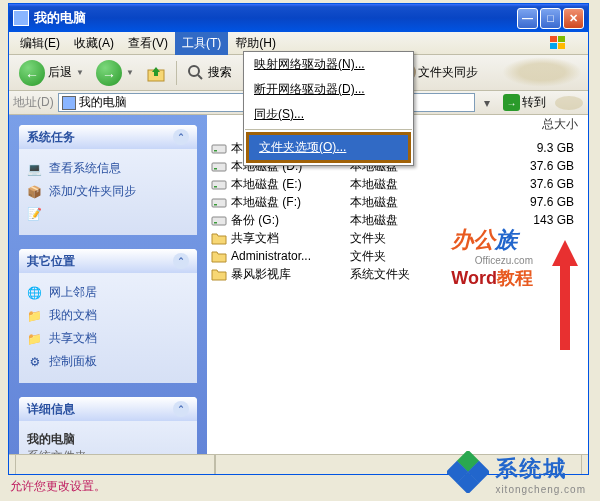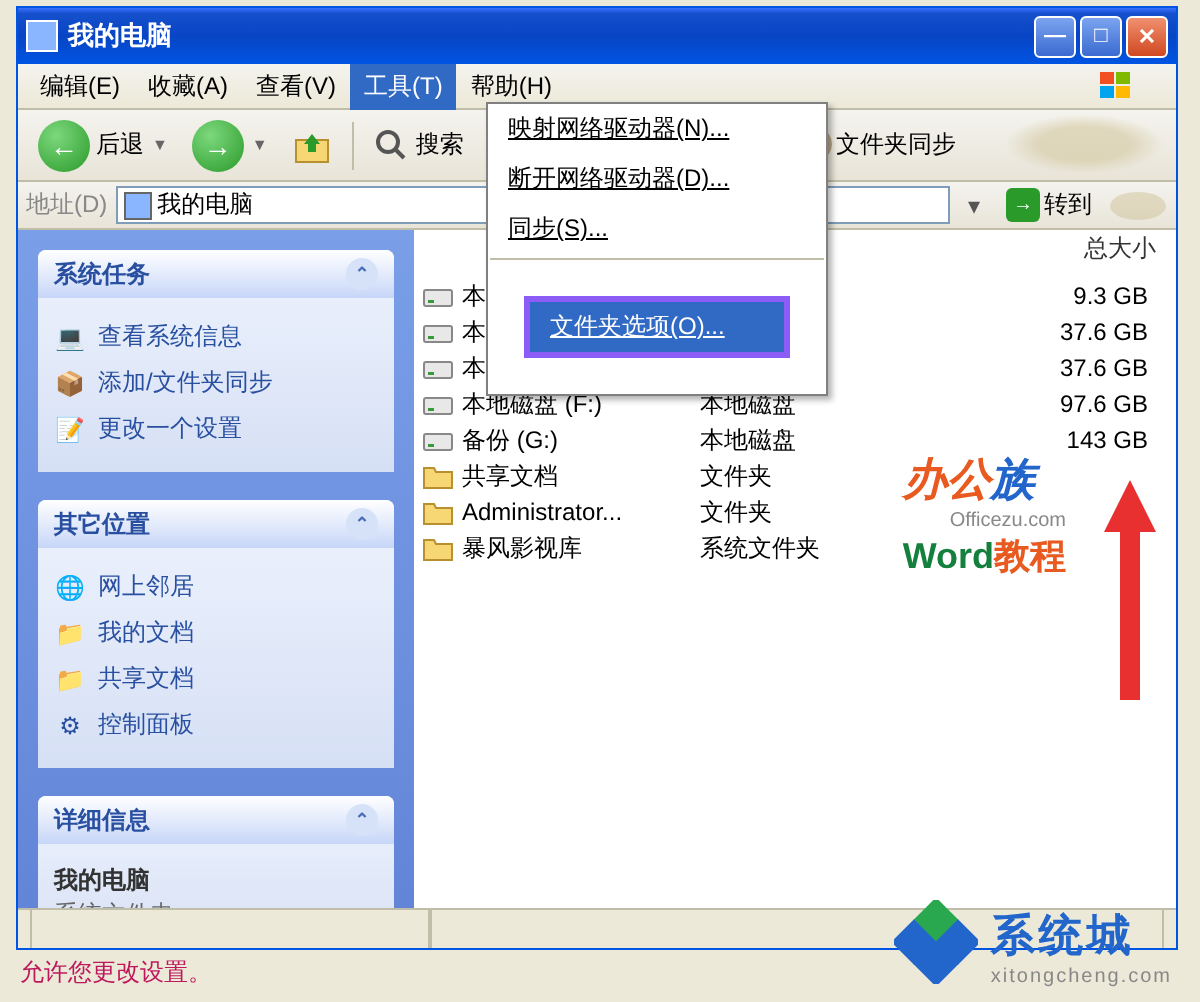--- a/index.html
+++ b/index.html
@@ -55,34 +55,34 @@
 .list { padding: 4px 0; }
 .row { display: flex; align-items: center; height: 18px; padding: 0 4px; gap: 4px; }
 .row .ricon { width: 16px; height: 16px; display: flex; align-items: center; justify-content: center; flex-shrink: 0; }
 .row .c1 { width: 115px; white-space: nowrap; overflow: hidden; }
 .row .c2 { width: 90px; }
 .row .c3 { flex: 1; text-align: right; padding-right: 10px; }
 
 .dropdown-menu { position: absolute; top: 51px; left: 243px; width: 171px; background: #fff; border: 1px solid #808080; box-shadow: 2px 2px 3px rgba(0,0,0,0.3); font-size: 12px; z-index: 100; }
 .dropdown-menu .ditem { padding: 4px 10px; cursor: default; text-decoration: underline; }
 .dropdown-menu .dsep { height: 1px; background: #c0bda8; margin: 2px 1px; }
-.dropdown-menu .highlight-box { border: 3px solid #8b5cf6; margin: 18px; }
+.dropdown-menu .highlight-box { border: 3px solid #a16207; margin: 2px; }
 .dropdown-menu .ditem.sel { background: #316ac5; color: #fff; }
 
 .header-row { position: absolute; top: 0; right: 0; height: 18px; padding: 1px 10px 0 0; font-size: 12px; color: #333; }
 
 .red-arrow { position: absolute; top: 125px; left: 345px; z-index: 50; }
 .red-arrow svg { width: 26px; height: 110px; }
 
 .watermark1 { position: absolute; top: 110px; right: 55px; z-index: 40; font-size: 12px; }
 .watermark1 .l1 { color: #e85a20; font-weight: bold; font-size: 22px; font-style: italic; }
 .watermark1 .l1 .z { color: #2266cc; }
 .watermark1 .l2 { color: #888; font-size: 10px; text-align: right; }
 .watermark1 .l3 { color: #2266cc; font-weight: bold; font-size: 18px; }
-.watermark1 .l3 .w { color: #15803d; }
+.watermark1 .l3 .w { color: #b91c1c; }
 
 .statusbar { height: 20px; background: #ece9d8; border-top: 1px solid #c0bda8; display: flex; align-items: center; font-size: 12px; padding: 0 6px; }
 .statusbar .cell { border: 1px solid #c0bda8; border-top: none; border-bottom: none; height: 100%; display: flex; align-items: center; padding: 0 4px; }
 .statusbar .cell:first-child { flex: 0 0 200px; }
 .statusbar .cell:last-child { flex: 1; }
 
 .footer-watermark { position: absolute; bottom: 4px; right: 14px; display: flex; align-items: center; gap: 6px; z-index: 200; }
 .footer-watermark .logo svg { width: 42px; height: 42px; }
 .footer-watermark .txt .big { font-size: 22px; font-weight: bold; color: #2266cc; letter-spacing: 2px; }
 .footer-watermark .txt .small { font-size: 10px; color: #888; letter-spacing: 1px; }
@@ -181,21 +181,20 @@
           <div class="panel-item">
             <span class="picon">💻</span>
             <span>查看系统信息</span>
           </div>
           <div class="panel-item">
             <span class="picon">📦</span>
             <span>添加/文件夹同步</span>
           </div>
           <div class="panel-item">
             <span class="picon">📝</span>
-            <span>更改一个设置</span>
           </div>
         </div>
       </div>
 
       <div class="panel">
         <div class="panel-head">
           <span>其它位置</span>
           <span class="chev">⌃</span>
         </div>
         <div class="panel-body">

